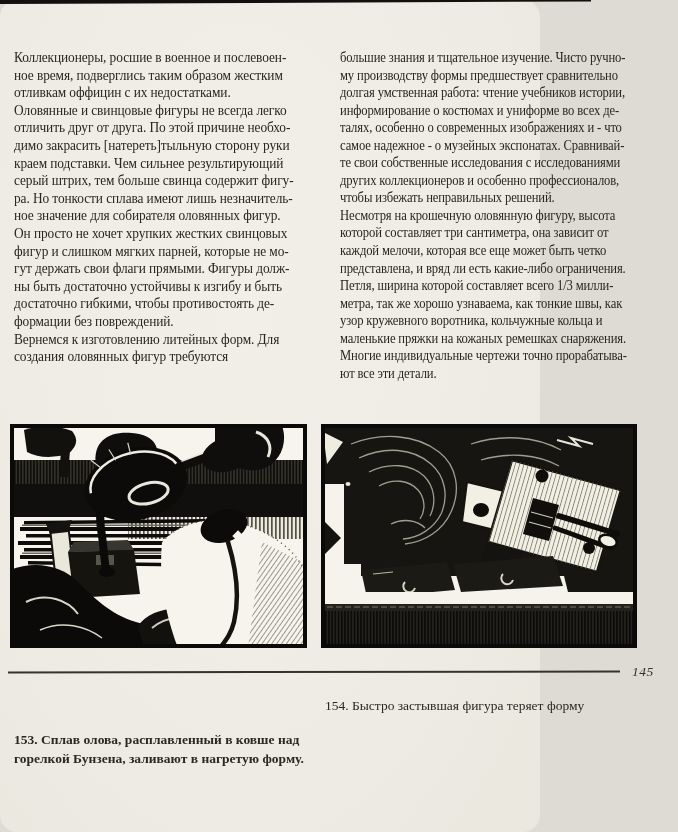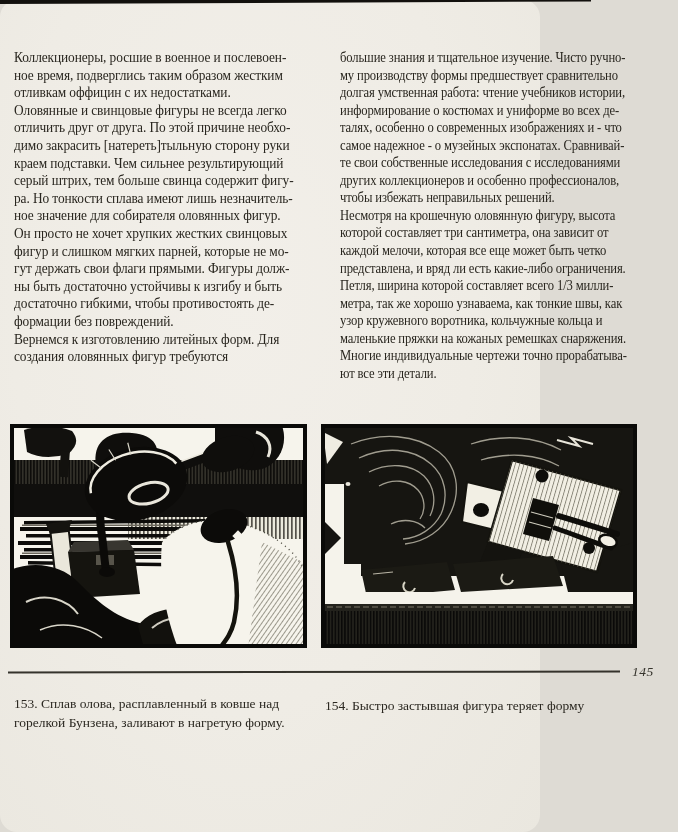--- a/index.html
+++ b/index.html
@@ -41,21 +41,21 @@
     position:absolute;left:8px;top:671px;width:612px;height:2px;
     background:#35332c;transform:rotate(-0.1deg);
   }
   .page-number{
     position:absolute;left:632px;top:664px;width:44px;
     font-size:13.5px;color:#35332c;letter-spacing:0.5px;font-style:italic;
   }
   .caption{
     position:absolute;color:#2b2821;font-size:13.5px;line-height:19px;
   }
-  .caption-153{left:14px;top:694px;width:306px;}
+  .caption-153{left:14px;top:730px;width:306px;font-weight:bold;}
   .caption-154{left:325px;top:696px;width:340px;}
 </style>
 </head>
 <body>
 
 <div class="page">
 
   <div class="scan-bar"></div>
 
   <div class="col col-left">Коллекционеры, росшие в военное и послевоен-

